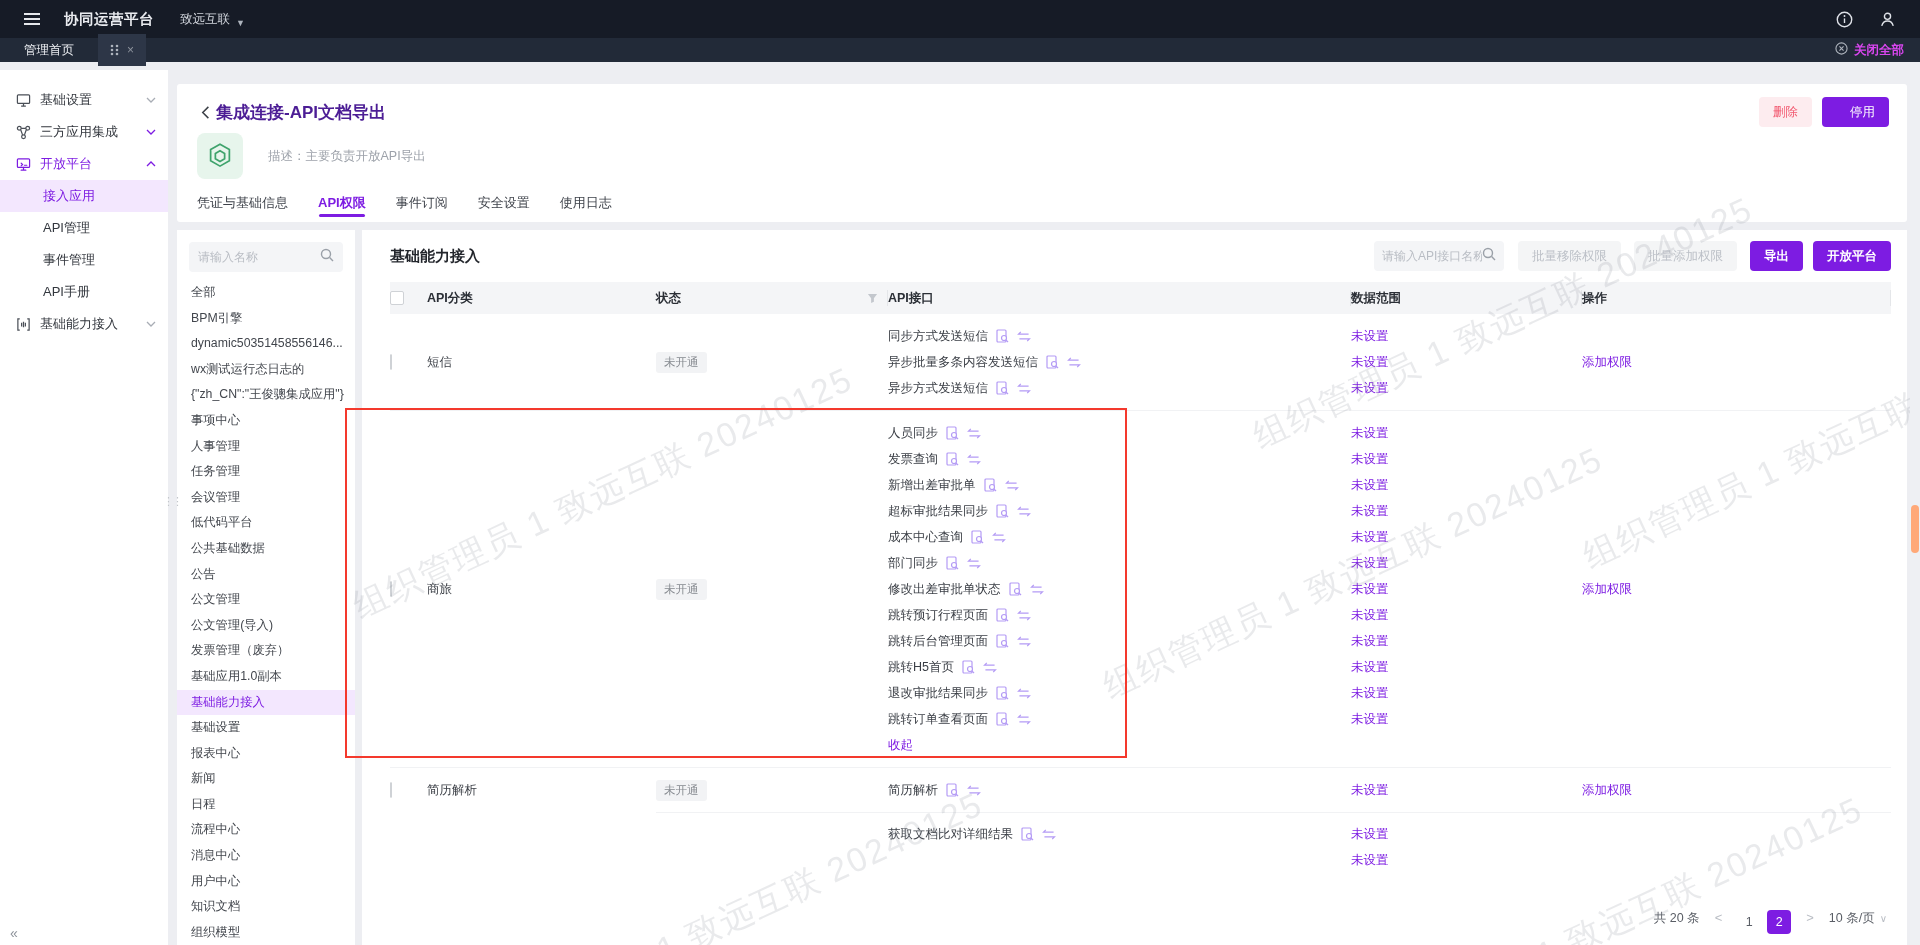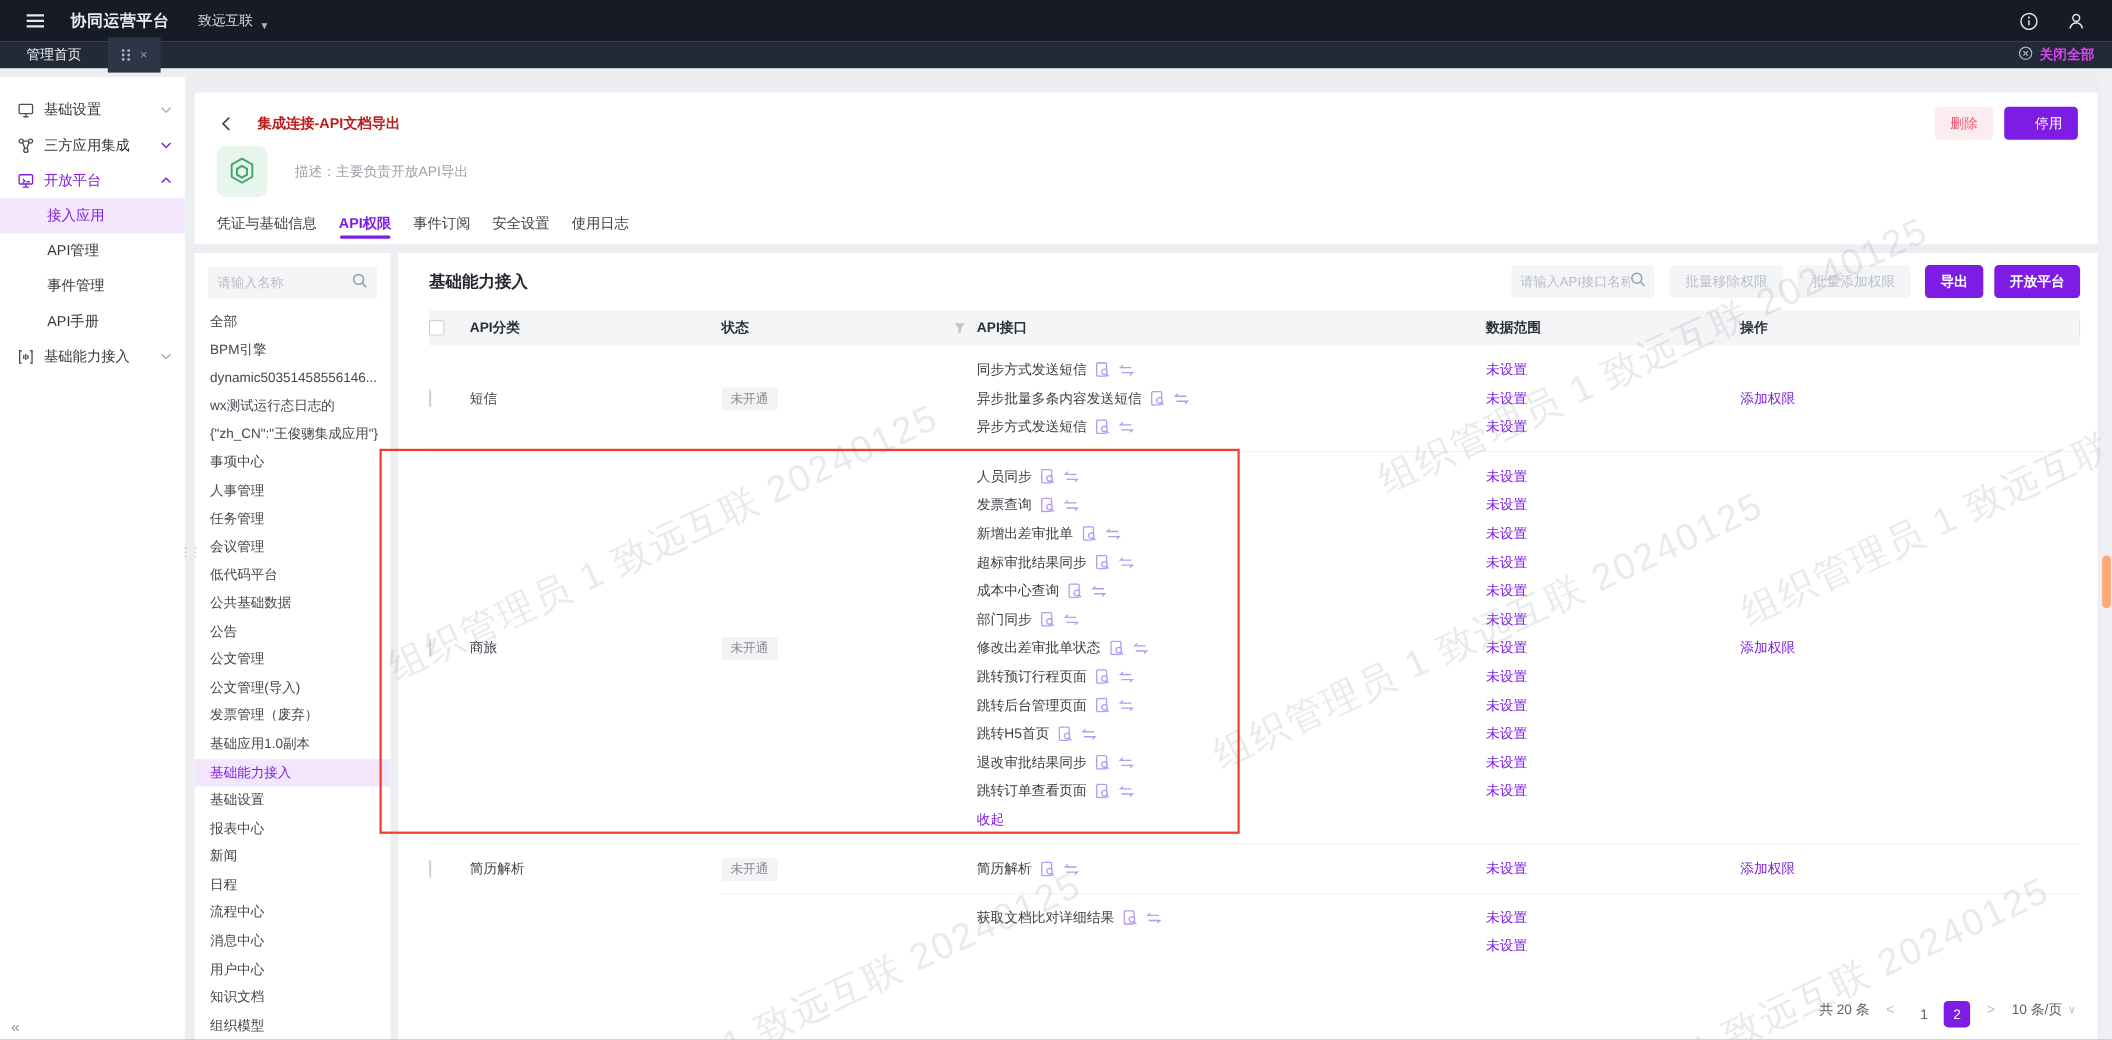--- a/index.html
+++ b/index.html
@@ -34,29 +34,29 @@
   .sb-item.active svg { stroke:#7d1ce2; }
   .sb-sub { height:32px; line-height:32px; padding-left:43px; cursor:pointer; white-space:nowrap; }
   .sb-sub.active { background:#f3e7fe; color:#7d1ce2; }
   .chev { display:flex; align-items:center; }
   .handle { position:absolute; left:163px; top:495px; color:#c3c6cb; font-size:11px; letter-spacing:-2px; z-index:25; }
 
   
   .header-card { position:absolute; left:177px; right:13px; top:84px; height:138px; background:#fff; border-radius:3px; z-index:10; }
   .hc-row1 { display:flex; align-items:center; padding:13px 18px 0 22px; }
   .hc-back { cursor:pointer; display:flex; align-items:center; }
-  .hc-title { font-size:13px; font-weight:bold; color:#b91c1c; margin-left:20px; }
+  .hc-title { font-size:17px; font-weight:bold; color:#4c1d95; margin-left:2px; }
   .hc-btns { margin-left:auto; display:flex; gap:10px; }
   .btn { height:30px; padding:0 14px; border:none; border-radius:4px; font-size:12.5px; cursor:pointer; }
   .btn-del { background:#fdecef; color:#f2586f; }
   .btn-stop { background:#7d1ce2; color:#fff;padding-left:28px; }
   .hc-row2 { display:flex; align-items:center; margin:6px 0 0 20px; }
   .app-ic { width:46px; height:46px; border-radius:8px; background:#e7f5ec; display:flex; align-items:center; justify-content:center; }
   .hc-desc { margin-left:25px; color:#9da2aa; font-size:12.5px; }
-  .hc-tabs { position:absolute; left:20px; right:20px; bottom:0; height:38px; display:flex; gap:20px; }
+  .hc-tabs { position:absolute; left:20px; right:20px; bottom:0; height:38px; display:flex; gap:30px; }
   .hc-tab { font-size:13px; color:#3f434b; height:100%; display:flex; align-items:center; position:relative; cursor:pointer; }
   .hc-tab.active { color:#7d1ce2; font-weight:bold; }
   .hc-tab.active::after { content:''; position:absolute; left:1px; right:1px; bottom:5px; height:3px; border-radius:2px; background:#7d1ce2; }
 
   
   .list-panel { position:absolute; left:177px; top:230px; width:178px; bottom:0; background:#fff; overflow:hidden; z-index:10; }
   .lp-search { margin:12px 12px 8px; height:30px; background:#f4f5f7; border-radius:4px; display:flex; align-items:center; padding:0 9px; }
   .lp-search input, .tp-search input { border:none; background:transparent; outline:none; flex:1; font-size:12px; color:#333; min-width:0; }
   .lp-search input::placeholder, .tp-search input::placeholder { color:#b9bdc4; }
   .lp-item { height:25.6px; line-height:25.6px; padding-left:14px; font-size:12.3px; color:#42464d;

